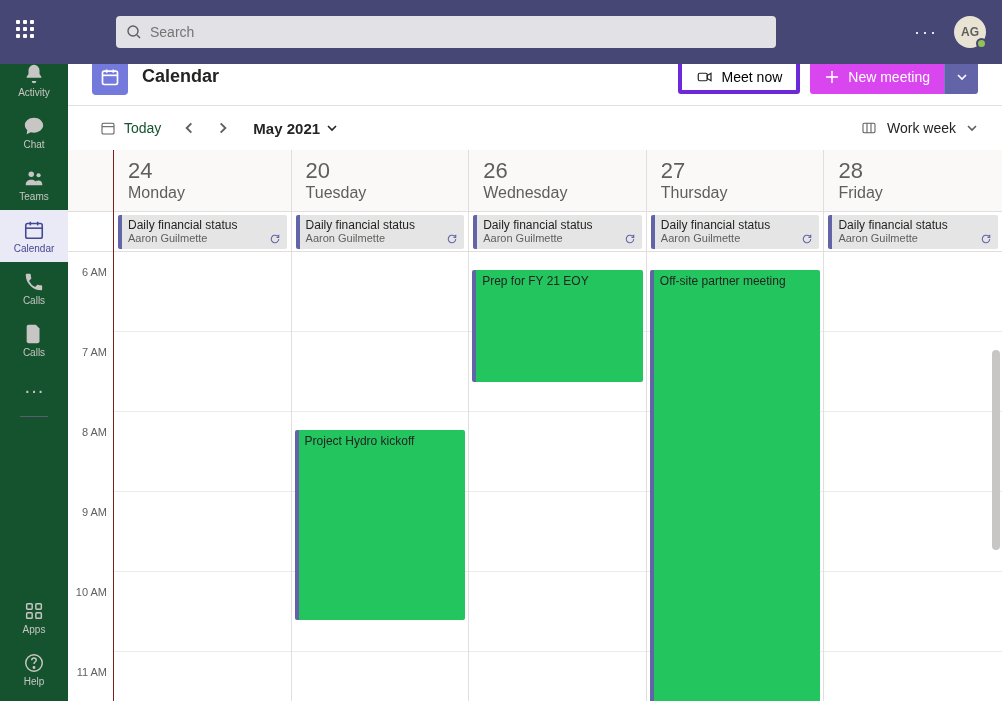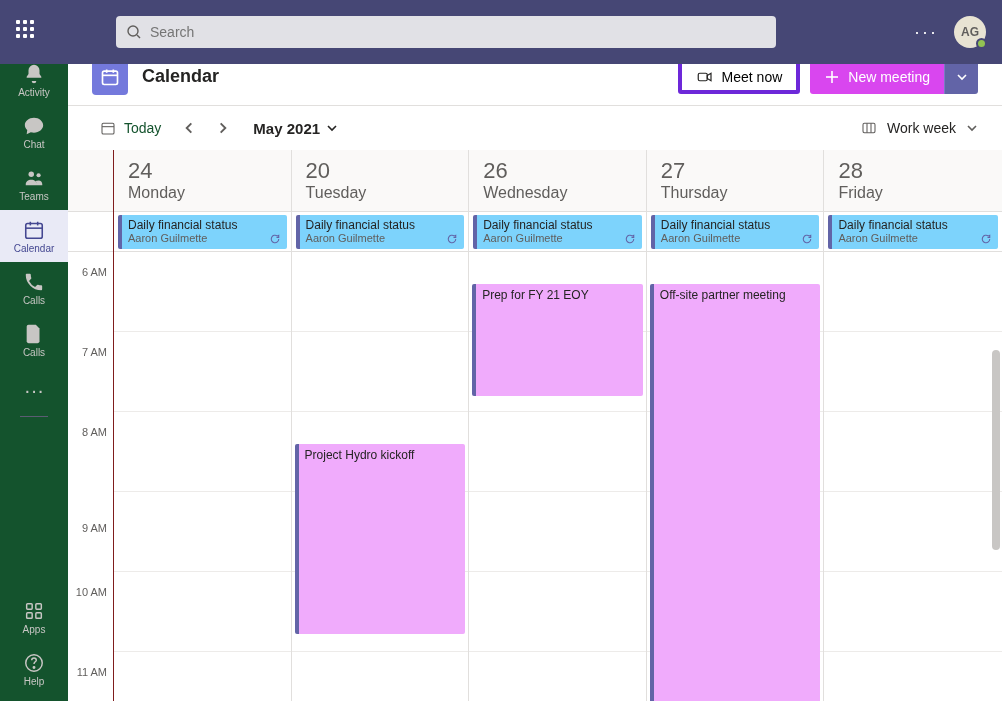--- a/index.html
+++ b/index.html
@@ -56,24 +56,24 @@
 .day-col:last-child { border-right:none; }
 .day-header { height:62px; padding:10px 14px 6px; background:#faf9f8; border-bottom:1px solid #e1dfdd; }
 .day-num { font-size:22px; font-weight:300; color:#605e5c; line-height:1; }
 .day-name { font-size:16px; color:#605e5c; margin-top:2px; }
 .allday-row { height:40px; border-bottom:1px solid #e1dfdd; padding:3px 4px; background:#fff; }
 .hour-slots { position:relative; }
 .hour-row { height:80px; border-bottom:1px solid #edebe9; }
 .time-label { position:absolute; right:6px; font-size:11px; color:#605e5c; transform:translateY(-50%); }
 
 
-.event { position:absolute; left:3px; right:3px; background:#f0abfc; border-left:4px solid #6264a7; border-radius:2px; padding:4px 6px; font-size:12px; cursor:pointer; overflow:hidden;margin-top:14px; }
+.event { position:absolute; left:3px; right:3px; background:#22c55e; border-left:4px solid #6264a7; border-radius:2px; padding:4px 6px; font-size:12px; cursor:pointer; overflow:hidden; }
 .event-title { font-weight:400; color:#252423; }
 .event-org { color:#605e5c; font-size:11px; }
-.allday-event { height:34px; background:#7dd3fc; border-left:4px solid #6264a7; border-radius:2px; padding:3px 6px; font-size:12px; cursor:pointer; position:relative; }
+.allday-event { height:34px; background:#e5e5e5; border-left:4px solid #6264a7; border-radius:2px; padding:3px 6px; font-size:12px; cursor:pointer; position:relative; }
 .recur-icon { position:absolute; right:6px; bottom:4px; color:#6264a7; }
 
 .scrollbar-fake { position:absolute; right:2px; top:200px; width:8px; height:200px; background:#c8c6c4; border-radius:4px; }
 
 svg { display:block; }
 </style>
 </head>
 <body>
 
 <div class="app">
@@ -246,21 +246,21 @@
     </div>
 
     <div class="cal-grid-wrap">
       <div class="time-col">
         <div style="height:62px;border-bottom:1px solid #e1dfdd;background:#faf9f8"></div>
         <div style="height:40px;border-bottom:1px solid #e1dfdd"></div>
         <div style="position:relative;">
           <div class="time-label" style="top:20px">6 AM</div>
           <div class="time-label" style="top:100px">7 AM</div>
           <div class="time-label" style="top:180px">8 AM</div>
-          <div class="time-label" style="top:276px">9 AM</div>
+          <div class="time-label" style="top:260px">9 AM</div>
           <div class="time-label" style="top:340px">10 AM</div>
           <div class="time-label" style="top:420px">11 AM</div>
         </div>
       </div>
 
       <div class="days">
 
         <div class="day-col">
           <div class="day-header">
             <div class="day-num">24</div>

